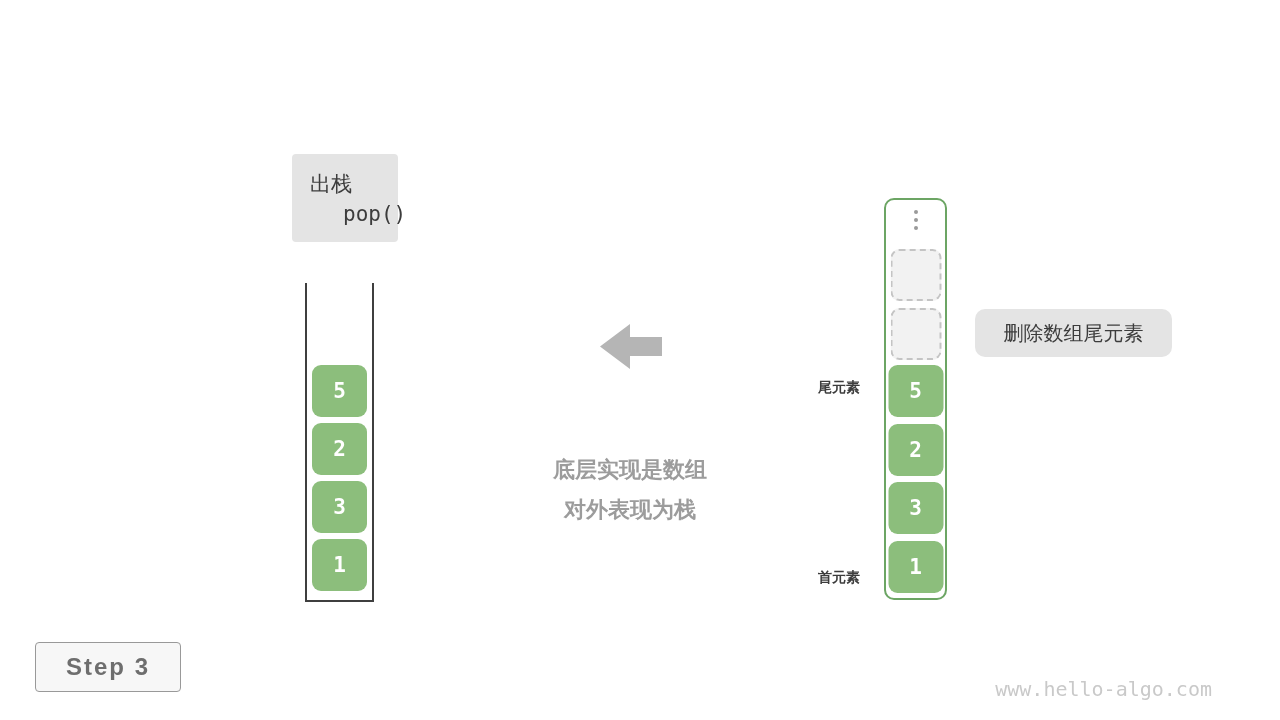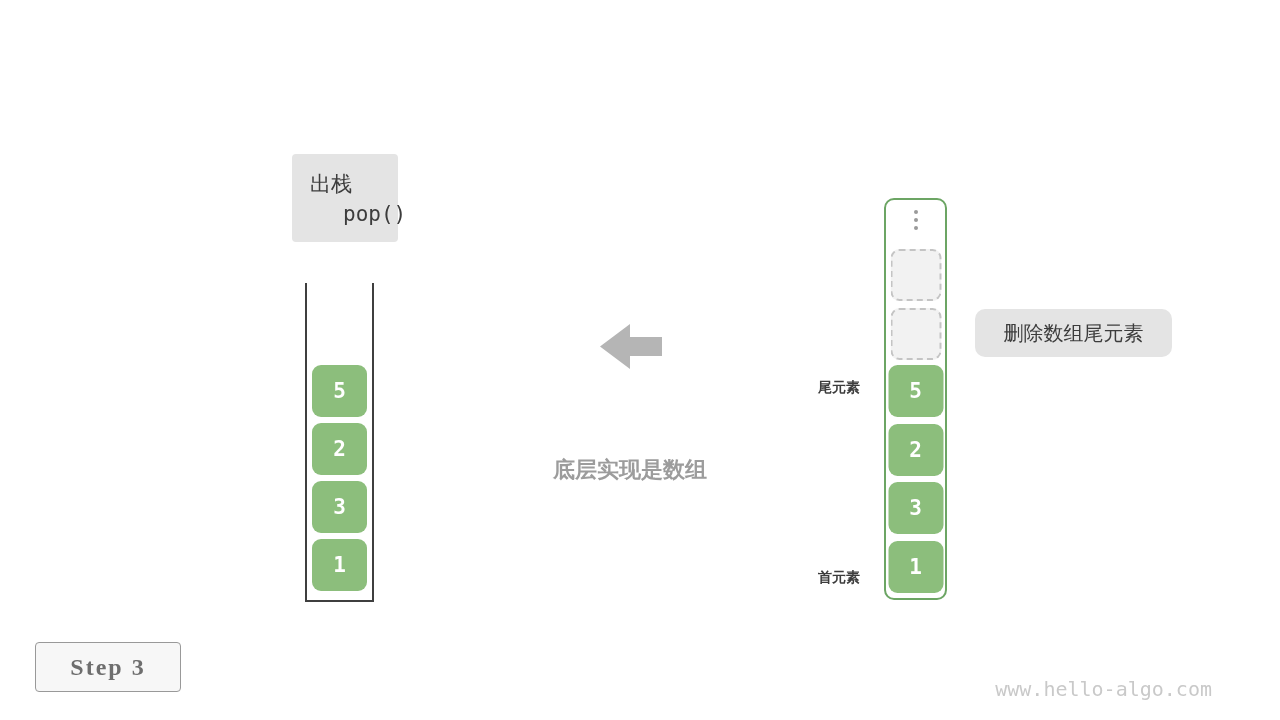--- a/index.html
+++ b/index.html
@@ -120,21 +120,21 @@
 
   
   .step-badge{
     position:absolute;left:35px;top:642px;
     width:146px;height:50px;
     background:var(--step-bg);
     border:1px solid var(--step-border);
     border-radius:4px;
     display:flex;align-items:center;justify-content:center;
     color:var(--step-text);
-    font-family:Liberation Serif, serif;
+    font-family:Liberation Sans, sans-serif;
     font-weight:bold;font-size:24px;letter-spacing:2px;
   }
 
   .watermark{
     position:absolute;right:68px;top:677px;
     color:var(--watermark);
     font-family:"DejaVu Sans Mono",monospace;
     font-size:20px;
   }
 </style>
@@ -155,20 +155,21 @@
     <div class="cell">1</div>
   </div>
 
   <div class="big-arrow">
     <svg width="62" height="45" viewBox="0 0 62 45">
       <polygon points="0,22.5 30,0 30,13 62,13 62,32 30,32 30,45" fill="#B5B5B5"></polygon>
     </svg>
   </div>
   <div class="center-caption">
     <div>底层实现是数组</div>
+    <div>对外表现为栈</div>
   </div>
 
   <div class="right-stack">
     <div class="ellipsis">
       <span class="dot"></span>
         <span class="dot"></span>
         <span class="dot"></span>
     </div>
     <div class="slot s1"></div>
     <div class="slot s2"></div>

